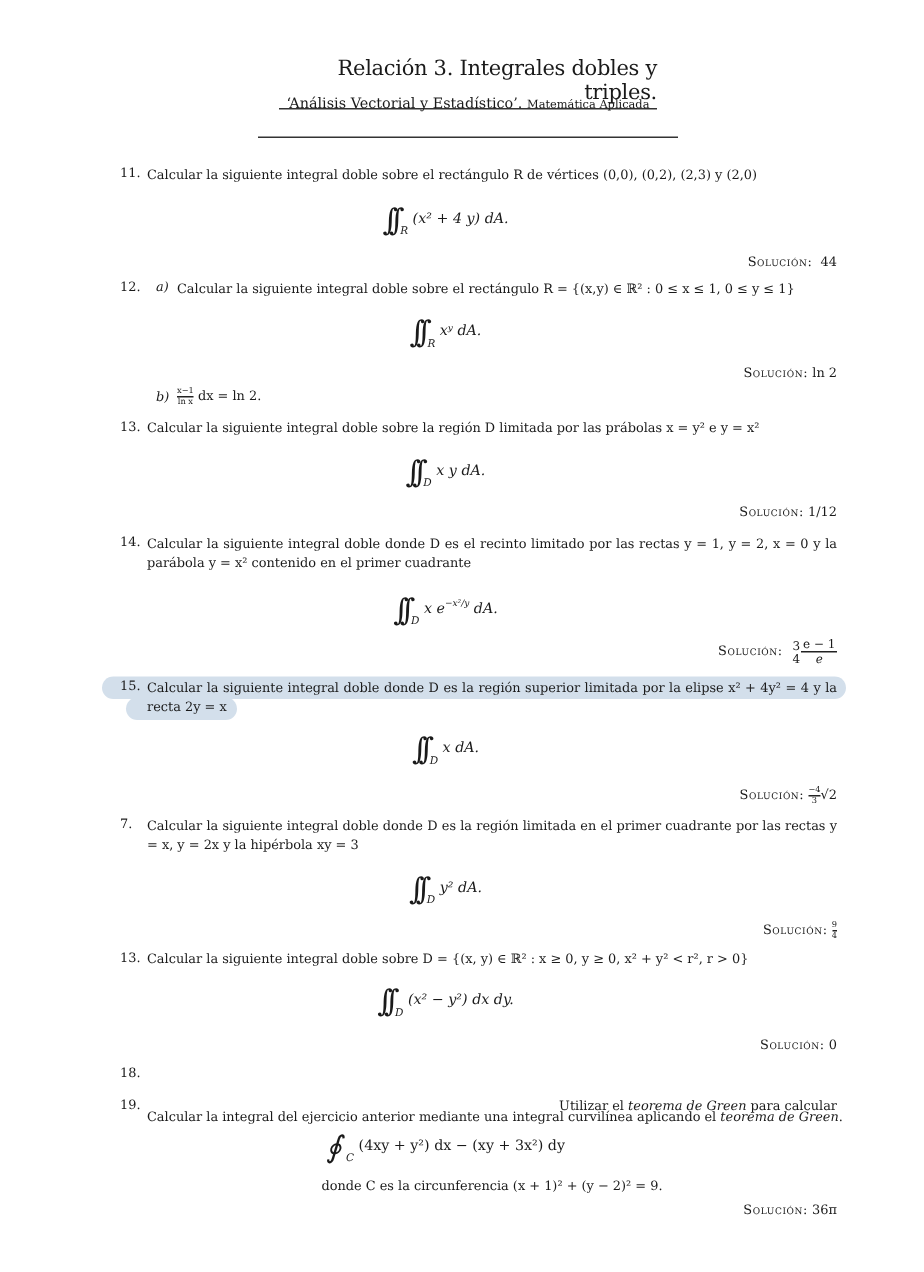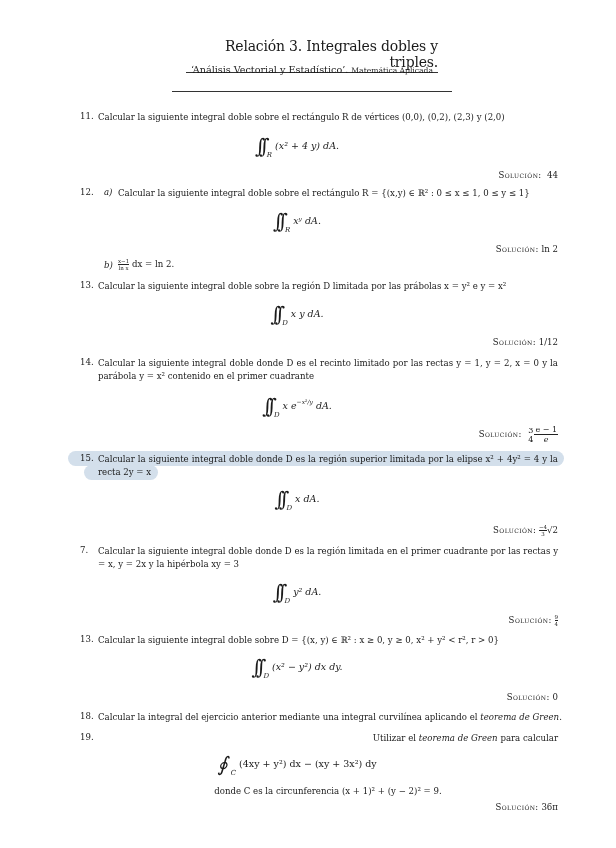--- a/index.html
+++ b/index.html
@@ -134,21 +134,21 @@
     <span class="int">∫∫</span><span class="sub">D</span><span>(x² − y²) dx dy.</span>
   </div>
   <div class="sol" style="top:692px">
     <span class="sc">Solución:</span>
     <span>0</span>
   </div>
 </div>
 
 <div>
   <div class="num" style="top:711px">18.</div>
-  <div class="txt" style="top:711px; white-space:nowrap; text-align:center">
+  <div class="txt" style="top:739px; white-space:nowrap; text-align:center">
     <span>Calcular la integral del ejercicio anterior mediante una integral curvilínea aplicando el</span>
     <i>teorema de Green</i><span>.</span>
   </div>
 </div>
 
 <div>
   <div class="num" style="top:732px">19.</div>
   <div class="txt" style="top:732px; text-align:right">
     <span>Utilizar el</span>
     <i>teorema de Green</i>

